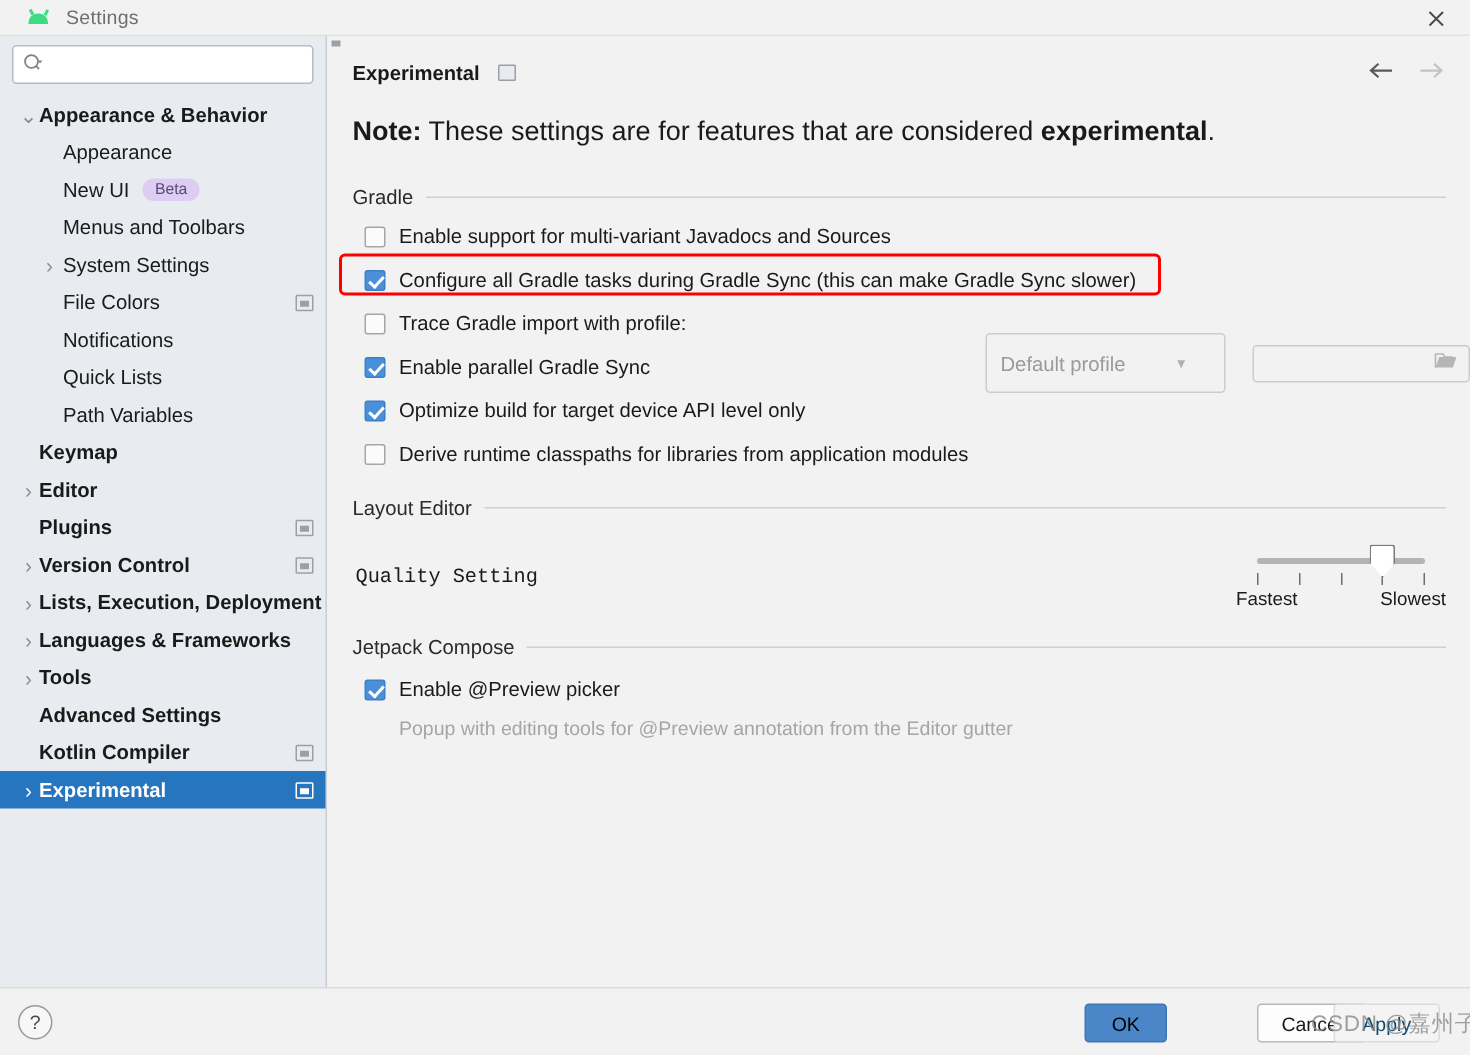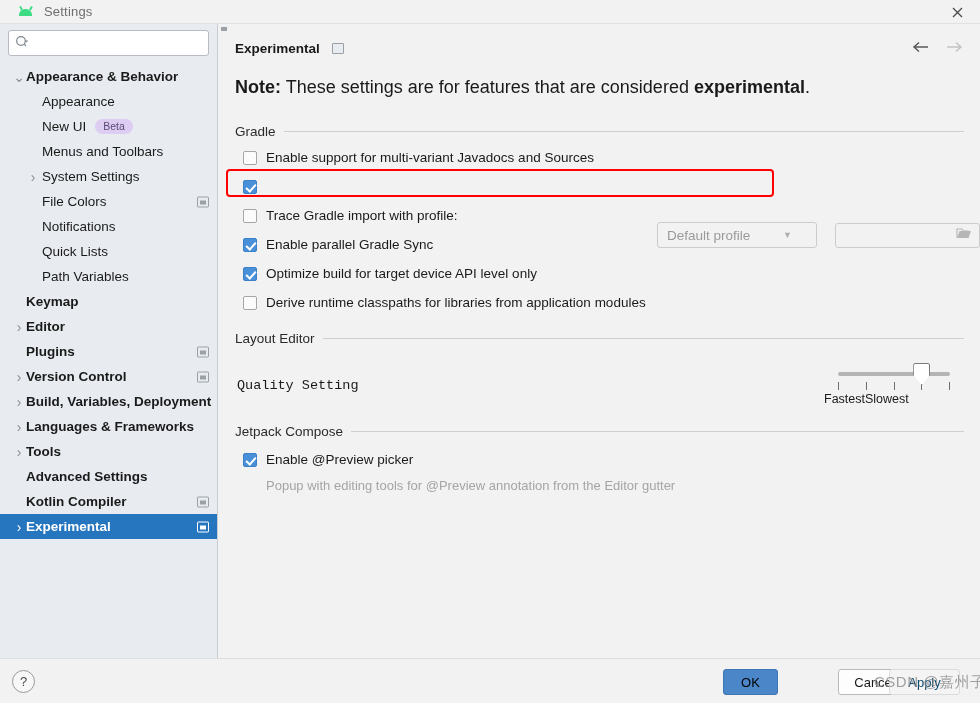--- a/index.html
+++ b/index.html
@@ -158,21 +158,21 @@
     width: 548px; height: 28px;
     border: 2px solid #ff0000; border-radius: 4px;
     pointer-events: none;
   }
 
   .profile-controls {
     position: absolute; right: 0; top: 198px;
     display: flex; align-items: center; gap: 18px;
   }
   .combo {
-    width: 160px; height: 26px; background: #f2f2f2;
+    width: 160px; height: 40px; background: #f2f2f2;
     border: 1px solid #cccccc; border-radius: 3px;
     display: flex; align-items: center; padding: 0 24px 0 9px;
     color: #9a9a9a; font-size: 13.5px; justify-content: space-between;
   }
   .combo-arrow { margin-left: auto; color: #b0b0b0; font-size: 9px; }
   .filefield {
     width: 145px; height: 25px; background: #f2f2f2;
     border: 1px solid #cccccc; border-radius: 3px;
     display: flex; align-items: center; justify-content: flex-end;
     padding-right: 7px; color: #b3b3b3;
@@ -195,21 +195,21 @@
     position: absolute; top: 0; width: 1px; height: 8px; background: #6e6e6e;
   }
   .slider-thumb {
     position: absolute; top: 3px; width: 17px; height: 22px;
     background: #ffffff; border: 1px solid #7a7a7a;
     border-radius: 2px 2px 0 0;
     clip-path: polygon(0 0, 100% 0, 100% 55%, 50% 100%, 0 55%);
   }
   .slider-ends {
     position: absolute; left: 0; top: 32px; width: 140px;
-    display: flex; justify-content: flex-start; font-size: 12.5px;
+    display: flex; justify-content: space-between; font-size: 12.5px;
     color: #1a1a1a;
   }
 
   .sub-note {
     padding-left: 31px; color: #a5a5a5; font-size: 13px; margin-top: 4px;
   }
 
   
   .footer {
     position: absolute; left: 0; top: 658px; width: 980px; height: 45px;
@@ -327,21 +327,21 @@
           <span class="tree-label">Plugins</span>
           <span class="proj-icon"></span>
         </div>
         <div class="tree-row lvl0">
           <span class="twisty" style="font-size: 14px;">›</span>
           <span class="tree-label">Version Control</span>
           <span class="proj-icon"></span>
         </div>
         <div class="tree-row lvl0">
           <span class="twisty" style="font-size: 14px;">›</span>
-          <span class="tree-label">Build, Variables, Deployment</span>
+          <span class="tree-label">Lists, Execution, Deployment</span>
         </div>
         <div class="tree-row lvl0">
           <span class="twisty" style="font-size: 14px;">›</span>
           <span class="tree-label">Languages &amp; Frameworks</span>
         </div>
         <div class="tree-row lvl0">
           <span class="twisty" style="font-size: 14px;">›</span>
           <span class="tree-label">Tools</span>
         </div>
         <div class="tree-row lvl0">
@@ -389,20 +389,21 @@
       <span class="group-label">Gradle</span>
       <span class="group-line"></span>
     </div>
     <div id="gradle-options" style="position:relative;margin-top:4px;">
         <div class="opt-row">
           <span class="cb off"></span>
           <span class="opt-label">Enable support for multi-variant Javadocs and Sources</span>
         </div>
         <div class="opt-row">
           <span class="cb on"></span>
+          <span class="opt-label">Configure all Gradle tasks during Gradle Sync (this can make Gradle Sync slower)</span>
           <span class="highlight-box"></span>
         </div>
         <div class="opt-row">
           <span class="cb off"></span>
           <span class="opt-label">Trace Gradle import with profile:</span>
         </div>
         <div class="opt-row">
           <span class="cb on"></span>
           <span class="opt-label">Enable parallel Gradle Sync</span>
         </div>

